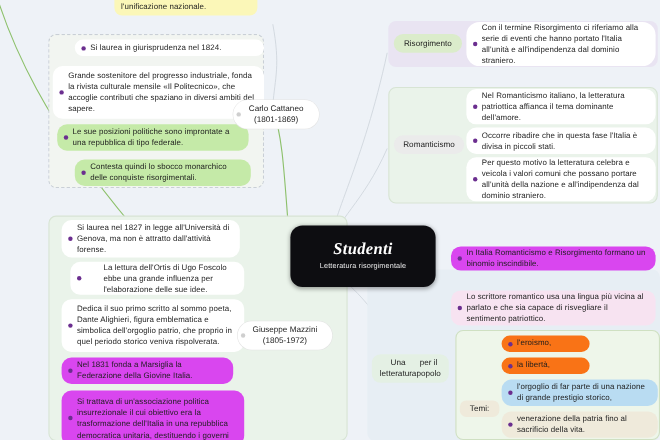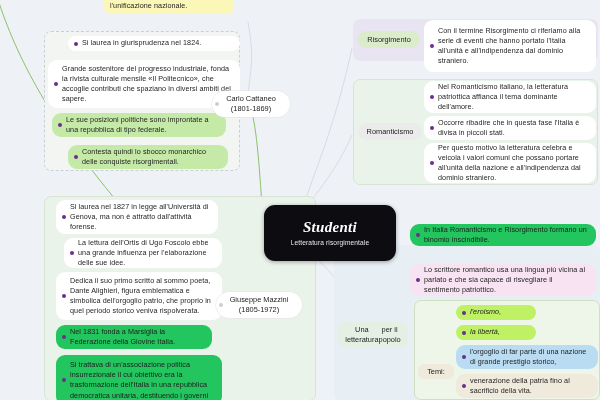--- a/index.html
+++ b/index.html
@@ -37,25 +37,25 @@
   }
   .pane-dash{border:1px dashed #c9cfd6;background:#f2f5f1;}
   .pane-green{background:#eef6ea;border:1px solid #cfe0c2;}
   .pane-lilac{background:#e9e4f2;}
   .pane-mint{background:#eaf3ea;}
 
   
   .fill-white{background:#ffffff;}
   .fill-green{background:#c5eaa8;}
   .fill-pink{background:#f7e3f1;}
-  .fill-pink2{background:#22c55e;}
+  .fill-pink2{background:#d946ef;}
   .fill-yellow{background:#fbf7b8;}
   .fill-blue{background:#b9dcf2;}
   .fill-cream{background:#efeadb;}
-  .fill-mintbox{background:#bef264;font-style:italic;}
+  .fill-mintbox{background:#f97316;}
 
   .b-purple{background:#6b2e8f;}
   .b-green{background:#2f8f3f;}
   .b-dark{background:#1a1a1a;}
   .b-grey{background:#b4aab9;}
 
   
   .cap{
     position:absolute;box-sizing:border-box;
     border-radius:30px;
@@ -144,21 +144,21 @@
     <span>(1801-1869)</span>
   </div>
 
   <div class="pane pane-mint" style="left:44px;top:196px;width:272px;height:205px;border:1px solid #d7e4d4;"></div>
 
   <div class="node fill-white" style="left:56px;top:200px;width:162px;height:34px;">
     <span class="bullet b-green"></span>
     <span class="txt">Si laurea nel 1827 in legge all'Università di Genova, ma non è attratto dall'attività forense.</span>
   </div>
 
-  <div class="node fill-white" style="left:64px;top:238px;width:158px;height:30px;">
+  <div class="node fill-white" style="left:64px;top:238px;width:158px;height:30px;gap:16px;">
     <span class="bullet b-green"></span>
     <span class="txt">La lettura dell'Ortis di Ugo Foscolo ebbe una grande influenza per l'elaborazione delle sue idee.</span>
   </div>
 
   <div class="node fill-white" style="left:56px;top:272px;width:166px;height:48px;">
     <span class="bullet b-green"></span>
     <span class="txt">Dedica il suo primo scritto al sommo poeta, Dante Alighieri, figura emblematica e simbolica dell'orgoglio patrio, che proprio in quel periodo storico veniva rispolverata.</span>
   </div>
 
   <div class="node fill-pink2" style="left:56px;top:325px;width:156px;height:24px;">
@@ -176,21 +176,21 @@
     <span>Giuseppe Mazzini</span>
     <span>(1805-1972)</span>
   </div>
 
   <div class="pane pane-lilac" style="left:353px;top:19px;width:245px;height:42px;"></div>
 
   <div class="cap sage" style="left:358px;top:31px;width:62px;height:17px;">
     <span>Risorgimento</span>
   </div>
 
-  <div class="node fill-white" style="left:424px;top:20px;width:172px;height:52px;">
+  <div class="node fill-white" style="left:424px;top:20px;width:172px;height:40px;border-radius:12px;">
     <span class="bullet b-purple"></span>
     <span class="txt">Con il termine Risorgimento ci riferiamo alla serie di eventi che hanno portato l'Italia all'unità e all'indipendenza dal dominio straniero.</span>
   </div>
 
   <div class="pane pane-mint" style="left:353px;top:79px;width:245px;height:106px;border:1px solid #d7e4d4;"></div>
 
   <div class="cap grey" style="left:358px;top:123px;width:64px;height:17px;">
     <span>Romanticismo</span>
   </div>
 

